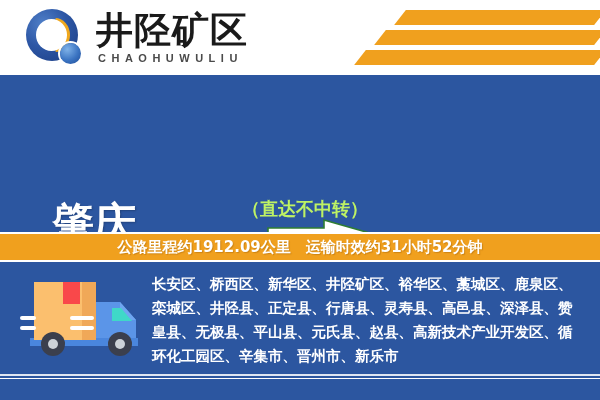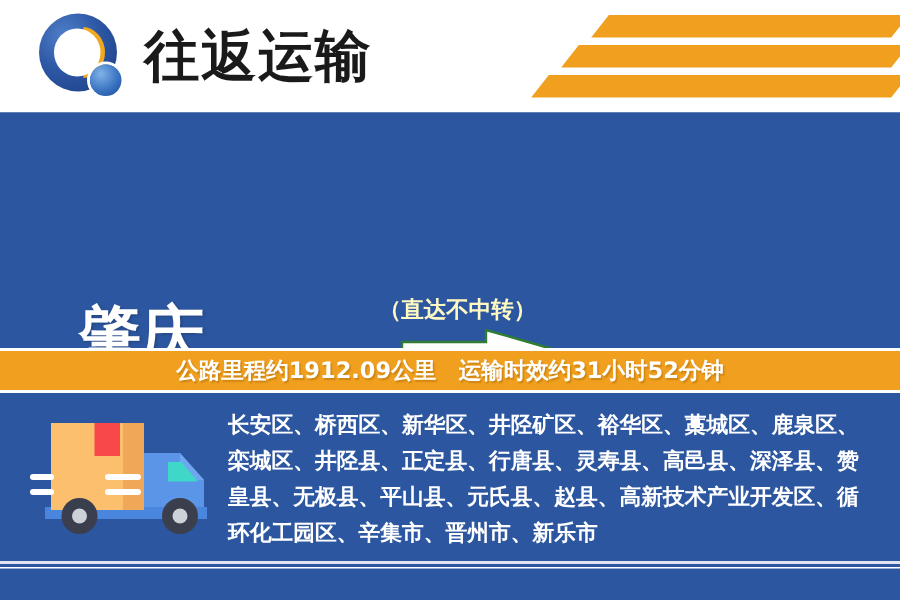--- a/index.html
+++ b/index.html
@@ -114,23 +114,23 @@
   }
   #city-origin { left:52px; }
   #city-dest   { left:360px; }
 
   #note-top {
     position:absolute;
     left:240px; top:122px;
     width:130px;
     text-align:center;
     font-family:"DejaVu Sans", sans-serif;
-    font-size:15px;
-    font-weight:bold;
-    color:#fef9c3;
+    font-size:18px;
+    font-weight:bold;
+    color:#bef264;
     white-space:nowrap;
   }
   #note-bottom {
     position:absolute;
     left:235px; top:190px;
     width:140px;
     text-align:center;
     font-family:"DejaVu Sans", sans-serif;
     font-size:15px;
     font-weight:bold;
@@ -205,21 +205,22 @@
 
     <div id="logo-wrap">
       <div id="logo-mark">
         <div class="ring"></div>
         <div class="hole"></div>
         <div class="crescent"></div>
         <div class="crescent-inner"></div>
         <div class="dot"></div>
       </div>
       <div id="logo-text">
-        <div id="brand-cn">往返运输</div>
+        <div id="brand-cn">井陉矿区</div>
+        <div id="brand-en">CHAOHUWULIU</div>
       </div>
     </div>
 
     <div class="stripe" id="stripe1"></div>
     <div class="stripe" id="stripe2"></div>
     <div class="stripe" id="stripe3"></div>
   </div>
 
   <div id="route">
     <div class="city" id="city-origin">肇庆</div>

